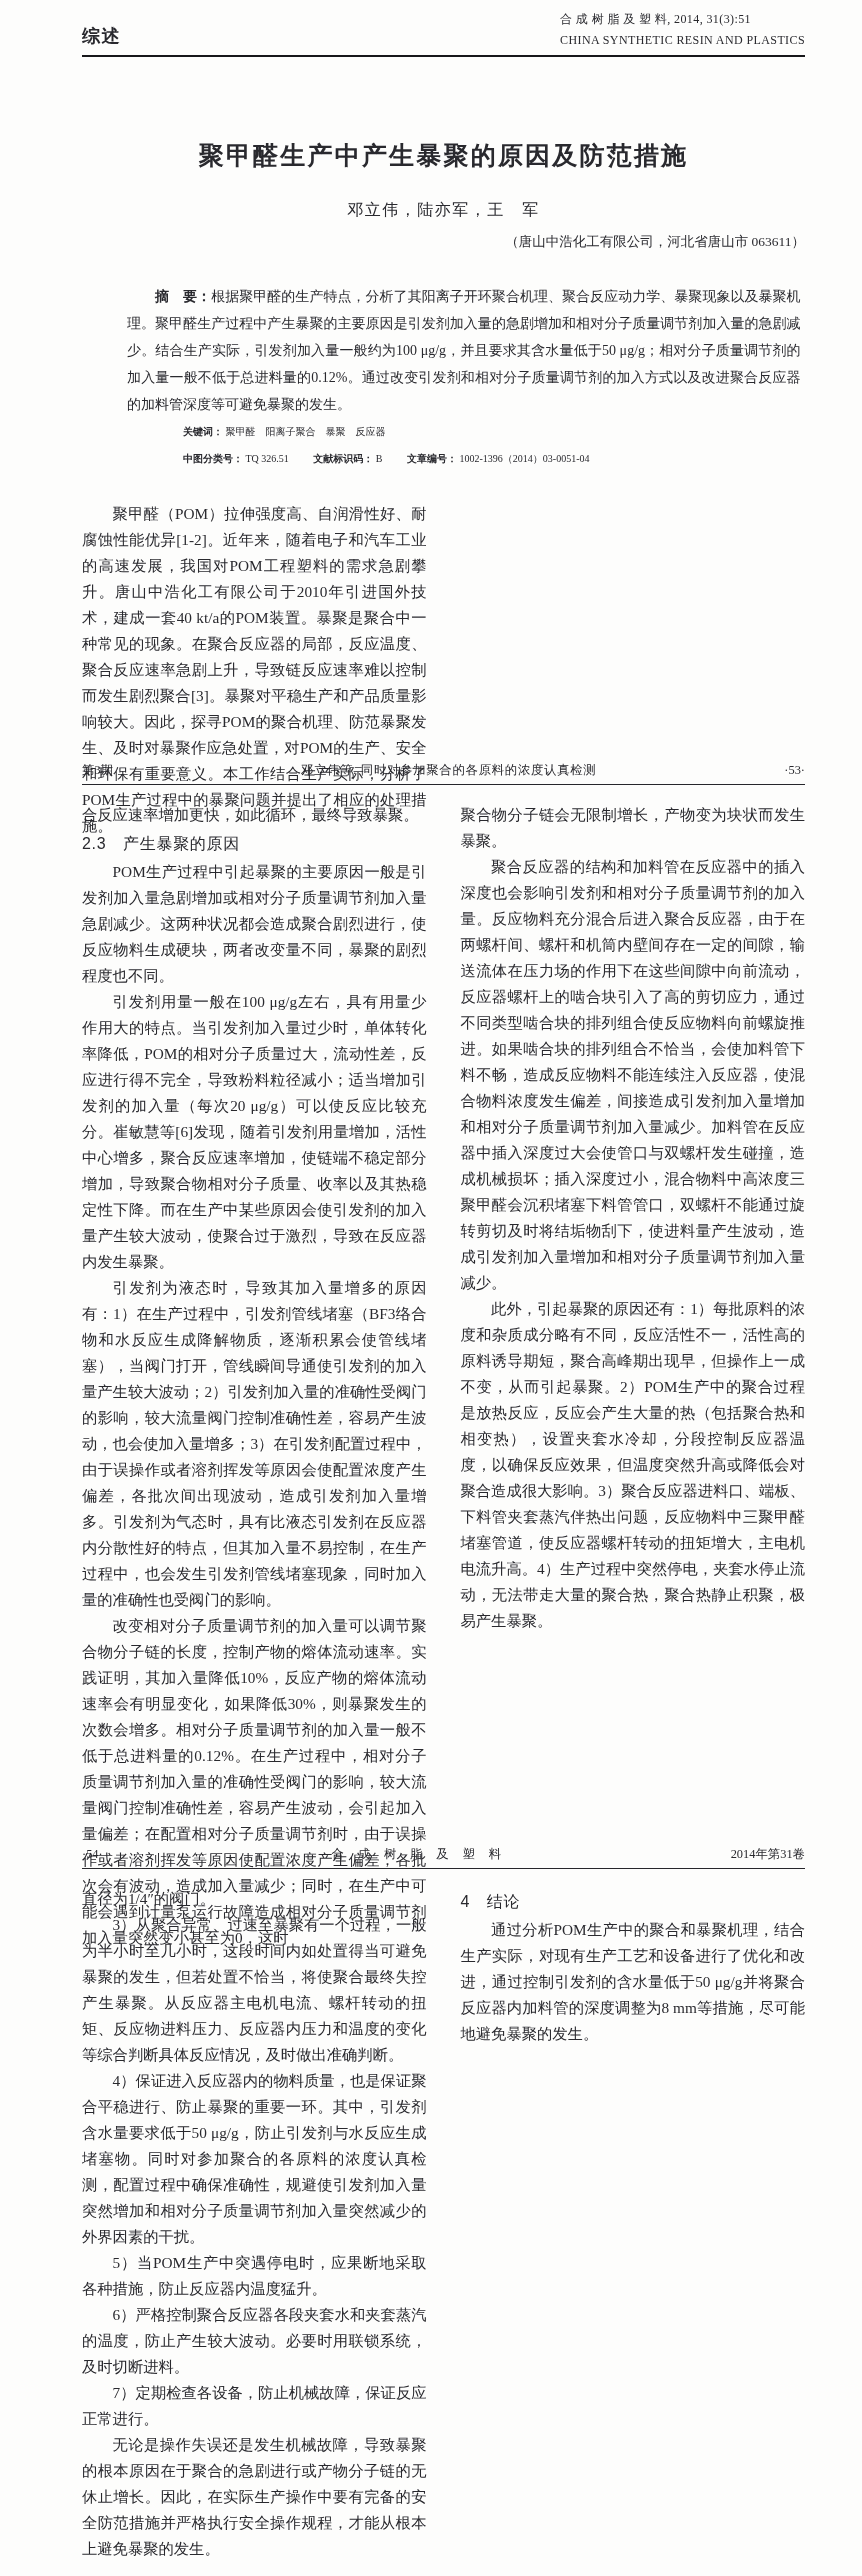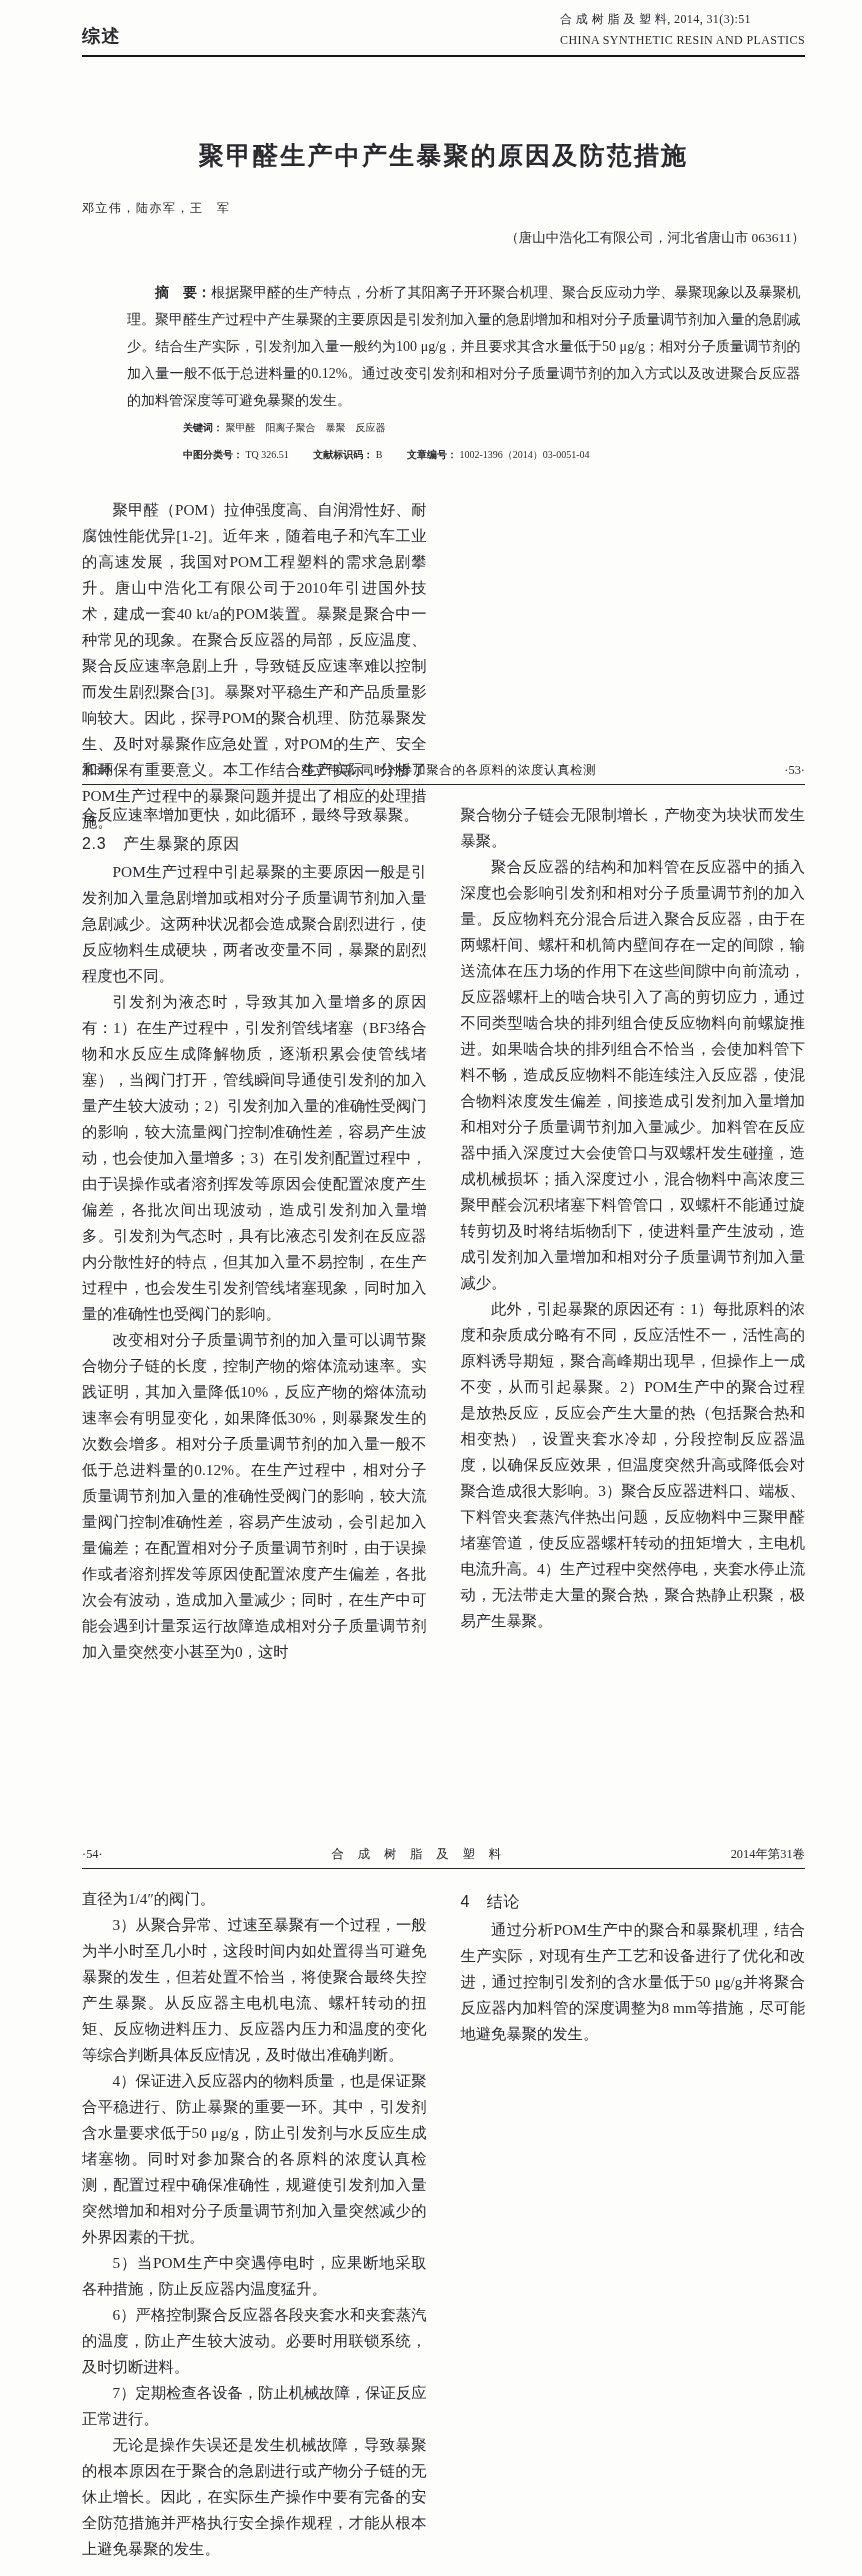--- a/index.html
+++ b/index.html
@@ -17,21 +17,21 @@
   .jr-head{display:flex;justify-content:space-between;align-items:center;padding-top:8.7px;}
   .jr-tag{font-family:"Liberation Sans","DejaVu Sans",sans-serif;font-weight:bold;font-size:18px;margin-top:11.7px;letter-spacing:1.5px;}
   .jr-cite{font-size:12px;line-height:1.8;letter-spacing:0.4px;text-align:left;}
   .rule-thick{border:0;border-top:2.2px solid #17171a;margin:3.6px 0 0 0;}
   .rule-thin{border:0;border-top:1.5px solid #26262b;margin:4.4px 0 0 0;}
 
   .art-title{
     text-align:center;font-family:"Liberation Sans","DejaVu Sans",sans-serif;
     font-weight:bold;font-size:25px;letter-spacing:2.2px;margin-top:82px;
   }
-  .art-authors{text-align:left;font-size:12px;margin-top:28px;letter-spacing:1.5px;}
+  .art-authors{text-align:center;font-size:16px;margin-top:28px;letter-spacing:1.5px;}
   .art-affil{text-align:right;font-size:13.5px;margin-top:11.7px;}
 
   .abs{margin:32px 4.4px 0 45px;font-size:14px;line-height:27px;text-align:justify;text-indent:2em;}
   .abs b,.meta b{font-family:"Liberation Sans","DejaVu Sans",sans-serif;}
   .meta{margin-left:101px;font-size:10px;line-height:27px;}
   .meta .val{margin-right:22px;}
 
   
   .run-head{display:flex;justify-content:space-between;align-items:baseline;font-size:12.4px;padding-top:4.4px;}
   .run-c{letter-spacing:0.7px;}
@@ -96,20 +96,21 @@
       <span class="run-c">邓立伟等. 同时对参加聚合的各原料的浓度认真检测</span>
       <span>·53·</span>
     </div>
     <hr class="rule-thin">
 
     <div class="cols">
       <div class="col">
         <p class="cont">合反应速率增加更快，如此循环，最终导致暴聚。</p>
         <h3 class="sec">2.3　产生暴聚的原因</h3>
         <p class="indent">POM生产过程中引起暴聚的主要原因一般是引发剂加入量急剧增加或相对分子质量调节剂加入量急剧减少。这两种状况都会造成聚合剧烈进行，使反应物料生成硬块，两者改变量不同，暴聚的剧烈程度也不同。</p>
+        <p class="indent">引发剂用量一般在100 μg/g左右，具有用量少作用大的特点。当引发剂加入量过少时，单体转化率降低，POM的相对分子质量过大，流动性差，反应进行得不完全，导致粉料粒径减小；适当增加引发剂的加入量（每次20 μg/g）可以使反应比较充分。崔敏慧等[6]发现，随着引发剂用量增加，活性中心增多，聚合反应速率增加，使链端不稳定部分增加，导致聚合物相对分子质量、收率以及其热稳定性下降。而在生产中某些原因会使引发剂的加入量产生较大波动，使聚合过于激烈，导致在反应器内发生暴聚。</p>
         <p class="indent">引发剂为液态时，导致其加入量增多的原因有：1）在生产过程中，引发剂管线堵塞（BF3络合物和水反应生成降解物质，逐渐积累会使管线堵塞），当阀门打开，管线瞬间导通使引发剂的加入量产生较大波动；2）引发剂加入量的准确性受阀门的影响，较大流量阀门控制准确性差，容易产生波动，也会使加入量增多；3）在引发剂配置过程中，由于误操作或者溶剂挥发等原因会使配置浓度产生偏差，各批次间出现波动，造成引发剂加入量增多。引发剂为气态时，具有比液态引发剂在反应器内分散性好的特点，但其加入量不易控制，在生产过程中，也会发生引发剂管线堵塞现象，同时加入量的准确性也受阀门的影响。</p>
         <p class="indent">改变相对分子质量调节剂的加入量可以调节聚合物分子链的长度，控制产物的熔体流动速率。实践证明，其加入量降低10%，反应产物的熔体流动速率会有明显变化，如果降低30%，则暴聚发生的次数会增多。相对分子质量调节剂的加入量一般不低于总进料量的0.12%。在生产过程中，相对分子质量调节剂加入量的准确性受阀门的影响，较大流量阀门控制准确性差，容易产生波动，会引起加入量偏差；在配置相对分子质量调节剂时，由于误操作或者溶剂挥发等原因使配置浓度产生偏差，各批次会有波动，造成加入量减少；同时，在生产中可能会遇到计量泵运行故障造成相对分子质量调节剂加入量突然变小甚至为0，这时</p>
       </div>
       <div class="col">
         <p class="cont">聚合物分子链会无限制增长，产物变为块状而发生暴聚。</p>
         <p class="indent">聚合反应器的结构和加料管在反应器中的插入深度也会影响引发剂和相对分子质量调节剂的加入量。反应物料充分混合后进入聚合反应器，由于在两螺杆间、螺杆和机筒内壁间存在一定的间隙，输送流体在压力场的作用下在这些间隙中向前流动，反应器螺杆上的啮合块引入了高的剪切应力，通过不同类型啮合块的排列组合使反应物料向前螺旋推进。如果啮合块的排列组合不恰当，会使加料管下料不畅，造成反应物料不能连续注入反应器，使混合物料浓度发生偏差，间接造成引发剂加入量增加和相对分子质量调节剂加入量减少。加料管在反应器中插入深度过大会使管口与双螺杆发生碰撞，造成机械损坏；插入深度过小，混合物料中高浓度三聚甲醛会沉积堵塞下料管管口，双螺杆不能通过旋转剪切及时将结垢物刮下，使进料量产生波动，造成引发剂加入量增加和相对分子质量调节剂加入量减少。</p>
         <p class="indent">此外，引起暴聚的原因还有：1）每批原料的浓度和杂质成分略有不同，反应活性不一，活性高的原料诱导期短，聚合高峰期出现早，但操作上一成不变，从而引起暴聚。2）POM生产中的聚合过程是放热反应，反应会产生大量的热（包括聚合热和相变热），设置夹套水冷却，分段控制反应器温度，以确保反应效果，但温度突然升高或降低会对聚合造成很大影响。3）聚合反应器进料口、端板、下料管夹套蒸汽伴热出问题，反应物料中三聚甲醛堵塞管道，使反应器螺杆转动的扭矩增大，主电机电流升高。4）生产过程中突然停电，夹套水停止流动，无法带走大量的聚合热，聚合热静止积聚，极易产生暴聚。</p>
       </div>
     </div>
   </div>

